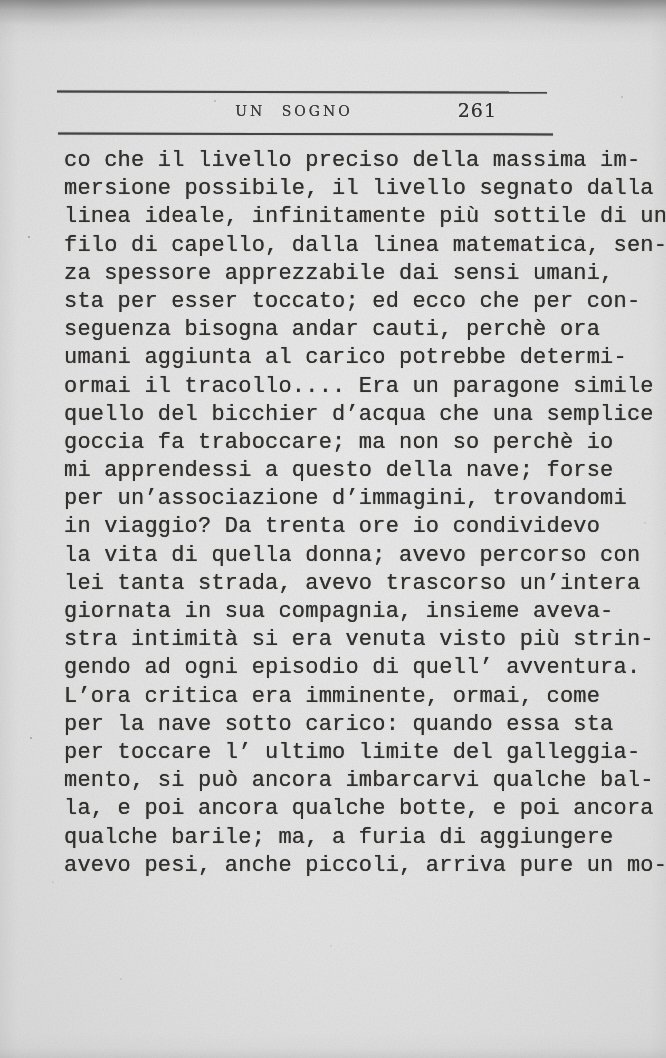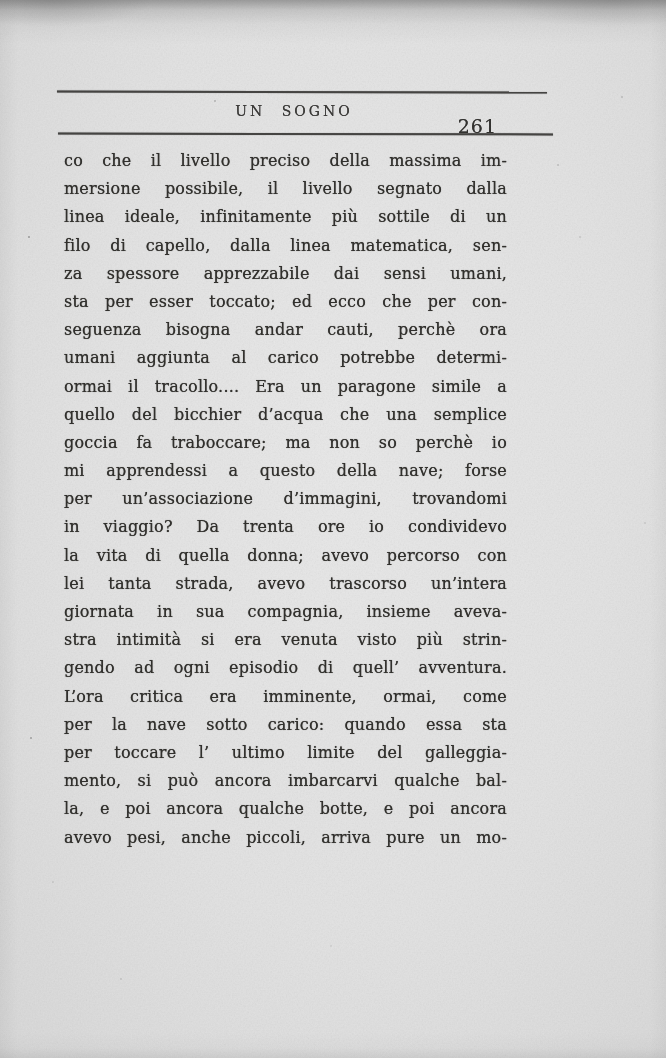--- a/index.html
+++ b/index.html
@@ -35,30 +35,31 @@
   .rule-top{left:57px;top:91px;width:490px;transform:rotate(.12deg);}
   .rule-bottom{left:58px;top:133px;width:495px;transform:rotate(.10deg);}
   .running-title{
     position:absolute;left:294px;top:103px;transform:translateX(-50%);
     font-size:14px;letter-spacing:3px;word-spacing:9px;
     color:#3b3a38;white-space:nowrap;
     text-shadow:0 0 .6px rgba(55,55,55,.8);
     text-align:center;
   }
   .page-number{
-    position:absolute;right:169px;top:115px;
+    position:absolute;right:169px;top:99px;
     font-size:19px;letter-spacing:1px;color:#333230;
     text-shadow:0 0 .6px rgba(50,50,50,.8);
     text-align:center;
   }
   .body-text{
     position:absolute;left:64px;top:147px;width:443px;
-    font-size:16px;line-height:28.2px;letter-spacing:.2px;
+    font-size:22px;line-height:28.2px;letter-spacing:.2px;
     filter:blur(.22px);
     text-shadow:0 0 .7px rgba(49,48,45,.85);
+    font-family:Liberation Mono, monospace;
   }
   .body-text .line{
     text-align:justify;
     text-align-last:justify;
     white-space:nowrap;
     height:28.2px;overflow:visible;
   }
   .specks{position:absolute;inset:0;pointer-events:none;}
   .specks::before{
     content:"";position:absolute;left:0;top:0;width:2px;height:2px;border-radius:50%;
@@ -119,16 +120,17 @@
       <div class="line">la vita di quella donna; avevo percorso con</div>
       <div class="line">lei tanta strada, avevo trascorso un’intera</div>
       <div class="line">giornata in sua compagnia, insieme aveva-</div>
       <div class="line">stra intimità si era venuta visto più strin-</div>
       <div class="line">gendo ad ogni episodio di quell’ avventura.</div>
       <div class="line">L’ora critica era imminente, ormai, come</div>
       <div class="line">per la nave sotto carico: quando essa sta</div>
       <div class="line">per toccare l’ ultimo limite del galleggia-</div>
       <div class="line">mento, si può ancora imbarcarvi qualche bal-</div>
       <div class="line">la, e poi ancora qualche botte, e poi ancora</div>
+      <div class="line">qualche barile; ma, a furia di aggiungere</div>
       <div class="line">avevo pesi, anche piccoli, arriva pure un mo-</div>
     </div>
 
 </div>
 
 </body></html>

